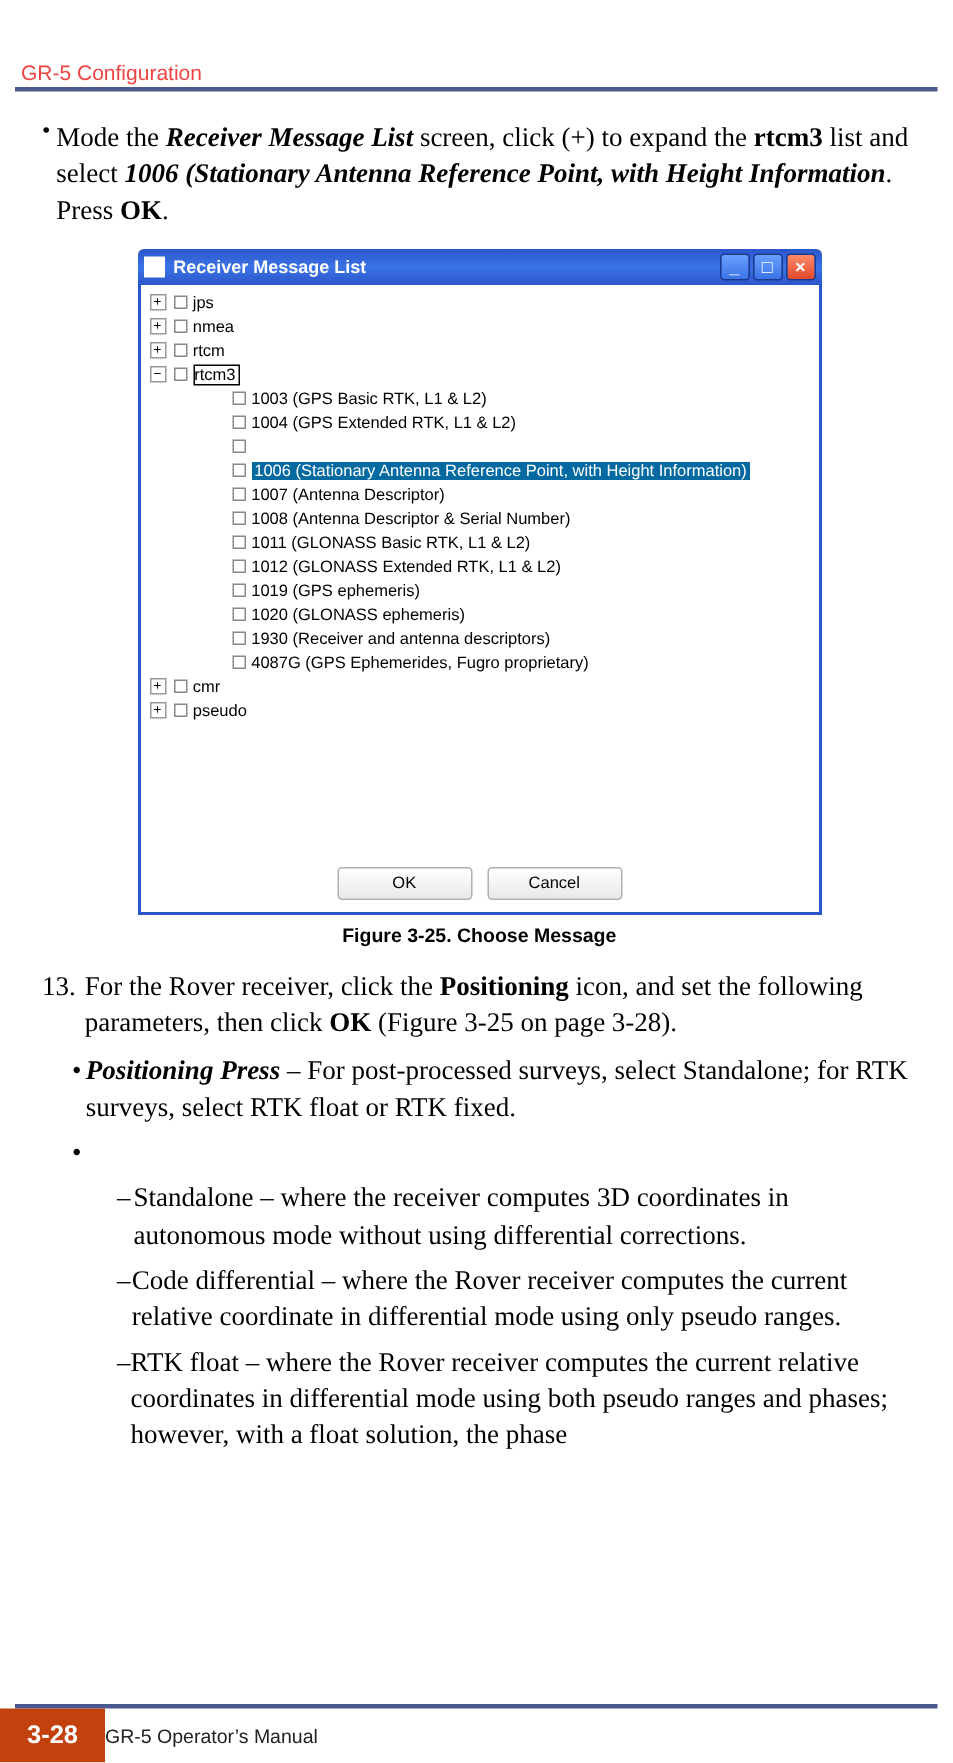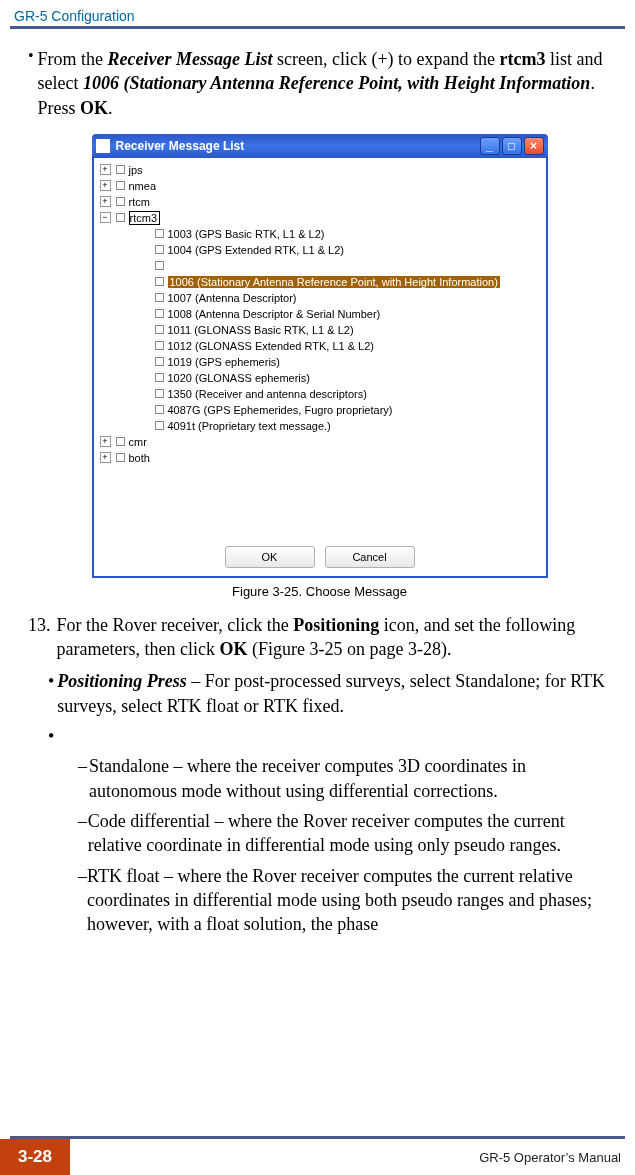--- a/index.html
+++ b/index.html
@@ -9,21 +9,22 @@
     height: 1175px;
     font-family: "Times New Roman", Times, serif;
     background: #fff;
     color: #000;
     position: relative;
   }
   .header {
     padding: 8px 14px 2px 14px;
     font-family: Arial, Helvetica, sans-serif;
     font-size: 14px;
-    color: #0369a1;
+    color: #ef4444;
+    margin-top: 32px;
   }
   .header-rule {
     height: 3px;
     background: #4a5a8f;
     margin: 0 10px 18px 10px;
   }
   .body-col {
     padding: 0 24px 0 28px;
   }
   .bullet-row { display: flex; }
@@ -113,21 +114,21 @@
   .dot::before {
     content: '';
     width: 7px; height: 7px;
     border: 1px solid #888;
     background: #fff;
   }
   .indent-0 { padding-left: 6px; }
   .indent-1 { padding-left: 60px; }
   .tree-label { }
   .tree-label.selected {
-    background: #a16207;
+    background: #0369a1;
     color: #fff;
     padding: 0 2px;
   }
   .box-around {
     border: 1px solid #000;
     display: inline-block;
     padding-right: 2px;
   }
 
   .btn-row {
@@ -145,21 +146,21 @@
     border-radius: 3px;
     background: linear-gradient(to bottom,#ffffff,#e8e8e8);
     font-size: 11px;
     font-family: Tahoma, Arial, sans-serif;
     display: flex; align-items: center; justify-content: center;
   }
 
   .caption {
     text-align: center;
     font-family: Arial, Helvetica, sans-serif;
-    font-weight: normal;
+    font-weight: bold;
     font-size: 13px;
     margin: 6px 0 14px 0;
   }
 
   .num-row { display: flex; font-size: 18px; line-height: 1.35; margin-bottom: 8px; }
   .num-col { width: 34px; text-align: right; padding-right: 6px; }
 
   .sub-bullet { display: flex; font-size: 18px; line-height: 1.35; padding-left: 20px; margin-bottom: 6px; }
   .sub-bullet .dotb { width: 14px; }
 
@@ -178,38 +179,37 @@
   }
   .page-badge {
     background: #c2410c;
     color: #fff;
     font-weight: bold;
     padding: 8px 18px;
     font-size: 17px;
   }
   .footer-text {
     flex: 1;
-    text-align: right;
     padding-right: 14px;
     font-size: 13px;
     color: #222;
   }
 </style>
 </head>
 <body>
 
 <div class="header">GR-5 Configuration</div>
 <div class="header-rule"></div>
 
 <div class="body-col">
 
   <div class="bullet-row">
     <div class="bullet-dot">•</div>
     <div class="lead-para">
-      <span>From the </span><span class="bi">Receiver Message List</span><span> screen, click (+) to expand the </span><span class="b">rtcm3</span><span> list and select </span><span class="bi">1006 (Stationary Antenna Reference Point, with Height Information</span><span>. Press </span><span class="b">OK</span><span>.</span>
+      <span>Mode the </span><span class="bi">Receiver Message List</span><span> screen, click (+) to expand the </span><span class="b">rtcm3</span><span> list and select </span><span class="bi">1006 (Stationary Antenna Reference Point, with Height Information</span><span>. Press </span><span class="b">OK</span><span>.</span>
     </div>
   </div>
 
   <div class="win">
     <div class="titlebar">
       <span class="icon"></span>
       <span class="title">Receiver Message List</span>
       <div class="win-btns">
         <div class="win-btn min">_</div>
         <div class="win-btn max">□</div>
@@ -272,39 +272,35 @@
           <div class="tree-row indent-1">
             <span class="dot"></span>
             <span class="tree-label">1019 (GPS ephemeris)</span>
           </div>
           <div class="tree-row indent-1">
             <span class="dot"></span>
             <span class="tree-label">1020 (GLONASS ephemeris)</span>
           </div>
           <div class="tree-row indent-1">
             <span class="dot"></span>
-            <span class="tree-label">1350 (Receiver and antenna descriptors)</span>
+            <span class="tree-label">1930 (Receiver and antenna descriptors)</span>
           </div>
           <div class="tree-row indent-1">
             <span class="dot"></span>
             <span class="tree-label">4087G (GPS Ephemerides, Fugro proprietary)</span>
           </div>
-          <div class="tree-row indent-1">
-            <span class="dot"></span>
-            <span class="tree-label">4091t (Proprietary text message.)</span>
-          </div>
           <div class="tree-row indent-0">
             <span class="toggle">+</span> 
             <span class="dot"></span>
             <span class="tree-label">cmr</span>
           </div>
           <div class="tree-row indent-0">
             <span class="toggle">+</span> 
             <span class="dot"></span>
-            <span class="tree-label">both</span>
+            <span class="tree-label">pseudo</span>
           </div>
         </div>
       <div class="btn-row">
         <div class="gbtn">OK</div>
         <div class="gbtn">Cancel</div>
       </div>
     </div>
   </div>
 
   <div class="caption">Figure 3-25. Choose Message</div>

